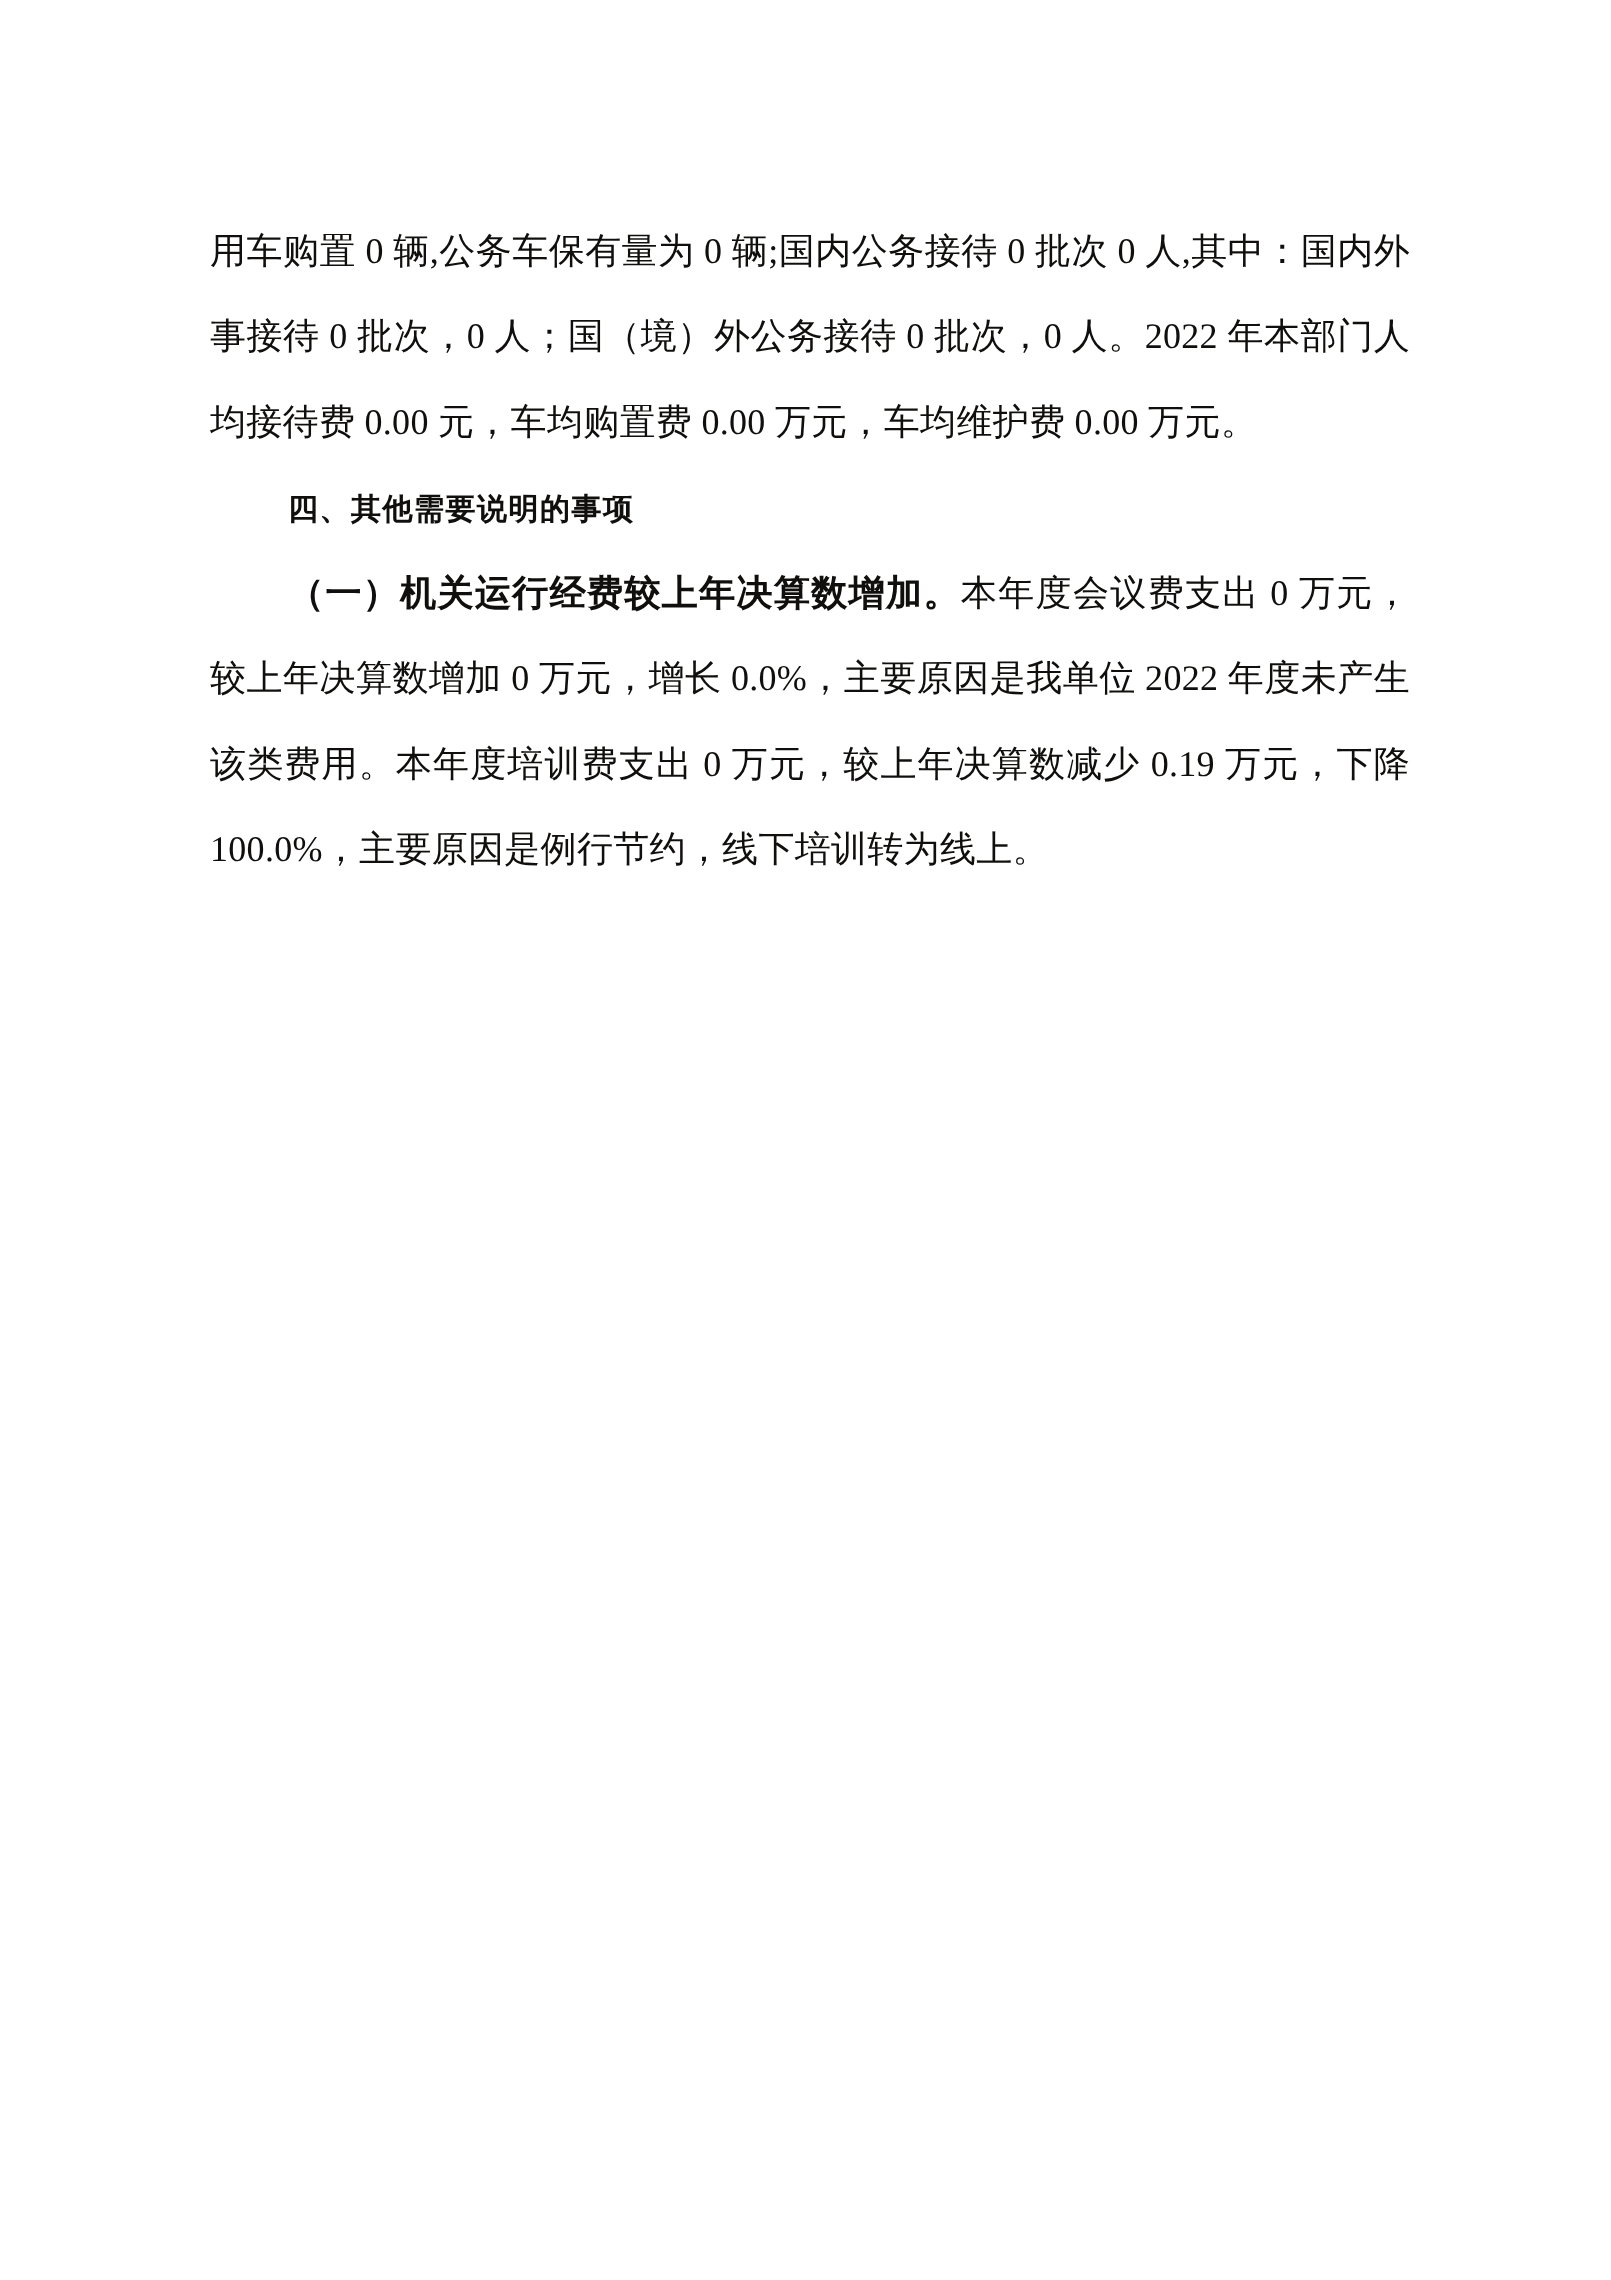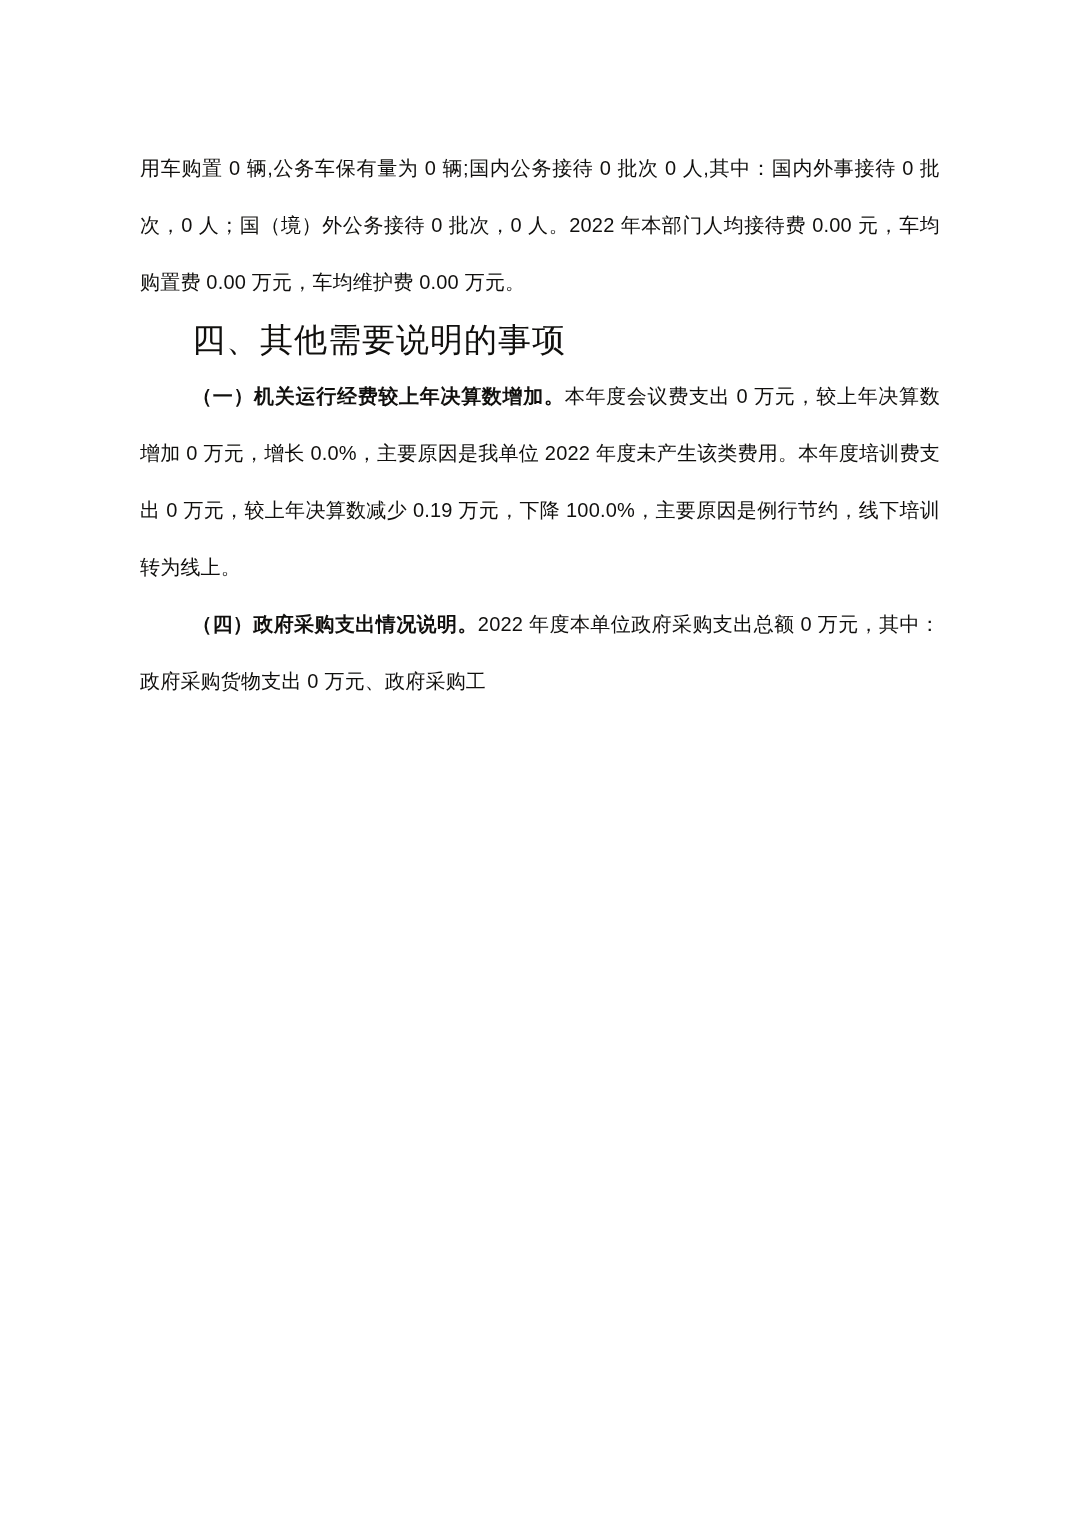--- a/index.html
+++ b/index.html
@@ -19,34 +19,34 @@
   .body-area {
     position: absolute;
     left: 140px;
     top: 140px;
     width: 800px;
   }
   p {
     margin: 0;
     padding: 0;
     color: #100f0d;
-    font-family: Liberation Sans, sans-serif;
-    font-size: 20px;
+    font-family: Liberation Serif, serif;
+    font-size: 24px;
     line-height: 57px;
     text-align: justify;
     text-justify: inter-ideograph;
     letter-spacing: 0.2px;
   }
   p.indent {
     text-indent: 52px;
   }
   .heading {
-    font-weight: normal;
+    font-weight: bold;
     font-family: "DejaVu Serif", "Liberation Serif", serif;
-    font-size: 33px;
+    font-size: 20px;
     letter-spacing: 1px;
   }
   .sub-head {
     font-weight: bold;
   }
   .blk {
     margin-top: 0;
   }
 </style>
 </head>
@@ -56,16 +56,15 @@
   <div class="body-area">
 
     <p class="blk">用车购置 0 辆,公务车保有量为 0 辆;国内公务接待 0 批次 0 人,其中：国内外事接待 0 批次，0 人；国（境）外公务接待 0 批次，0 人。2022 年本部门人均接待费 0.00 元，车均购置费 0.00 万元，车均维护费 0.00 万元。</p>
 
     <p class="indent heading">四、其他需要说明的事项</p>
 
     <p class="indent"><span class="sub-head">（一）机关运行经费较上年决算数增加。</span><span>本年度会议费支出 0 万元，较上年决算数增加 0 万元，增长 0.0%，主要原因是我单位 2022 年度未产生该类费用。本年度培训费支出 0 万元，较上年决算数减少 0.19 万元，下降 100.0%，主要原因是例行节约，线下培训转为线上。</span></p>
 
 
 
-    <p class="indent"><span class="sub-head">（四）政府采购支出情况说明。</span><span>2022 年度本单位政府采购支出总额 0 万元，其中：政府采购货物支出 0 万元、政府采购工</span></p>
 
   </div>
 </div>
 
 </body></html>

